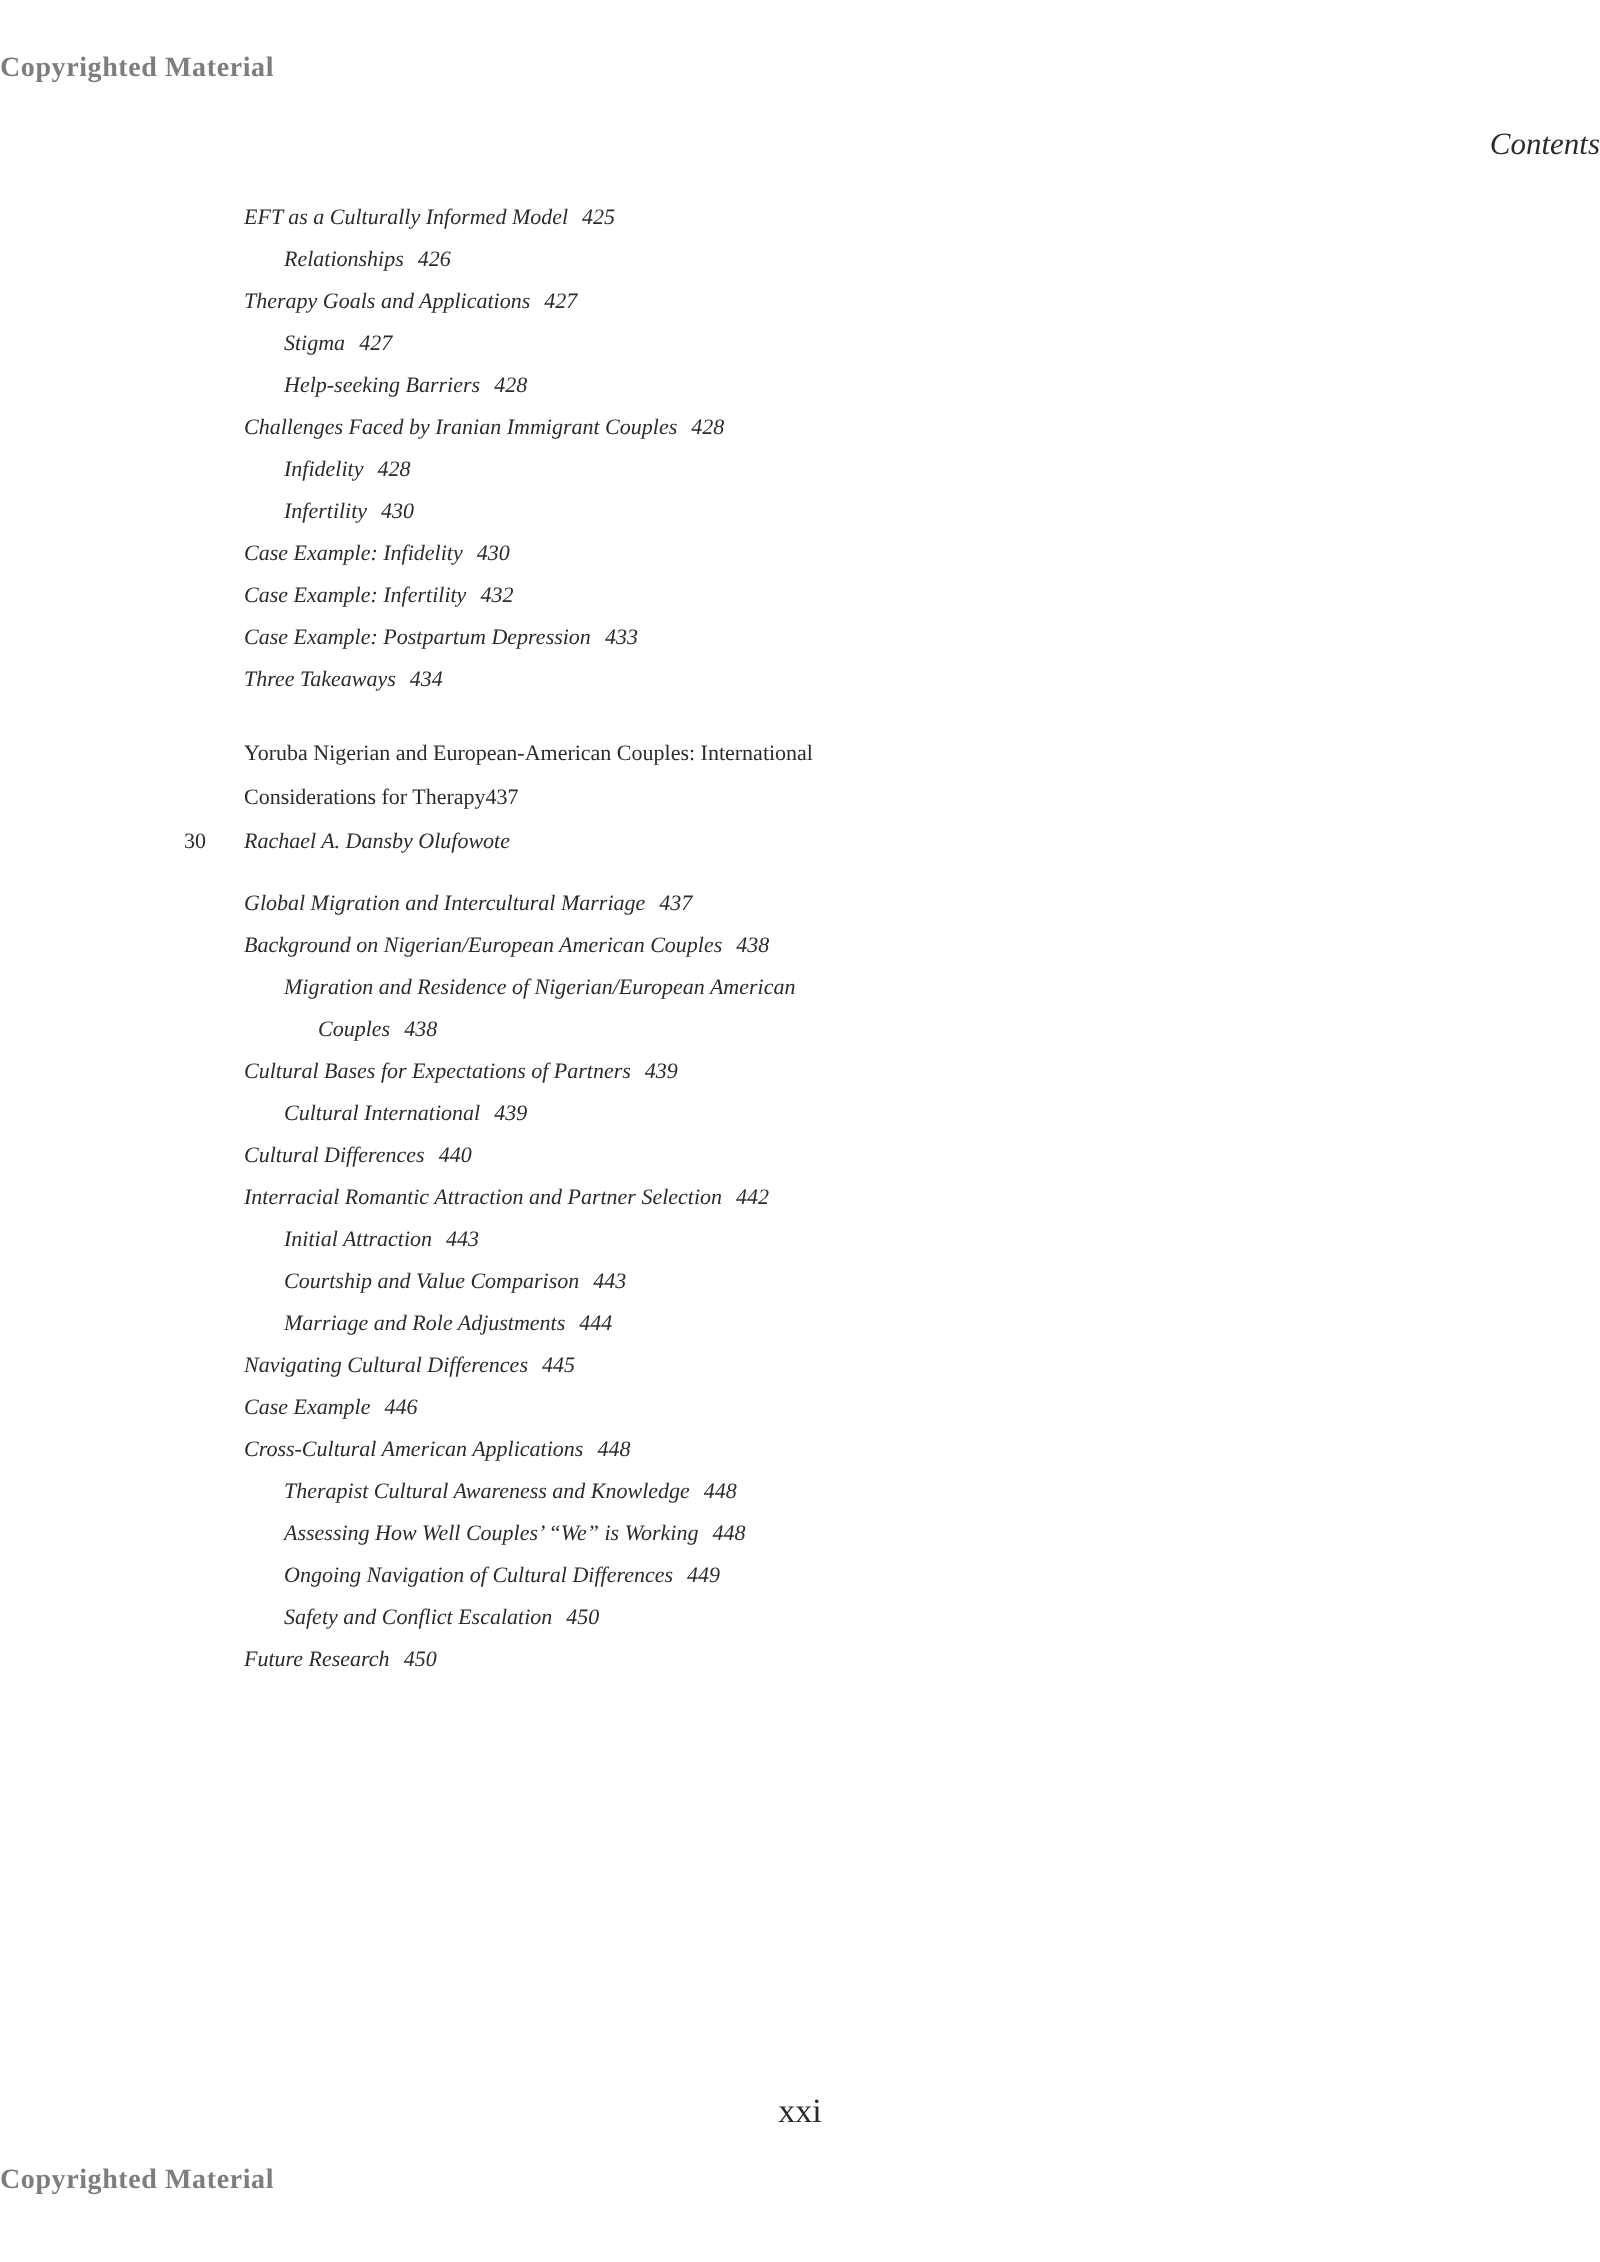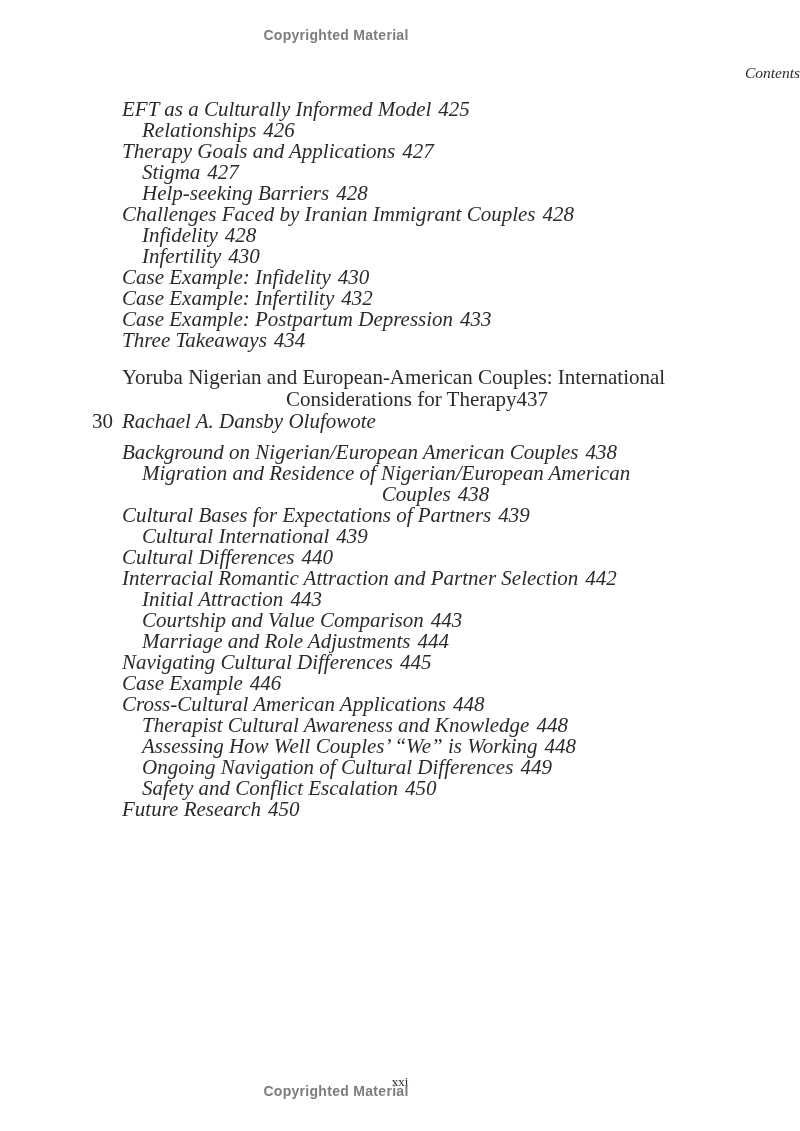--- a/index.html
+++ b/index.html
@@ -13,22 +13,22 @@
     height: 1131px;
     background: #ffffff;
     overflow: hidden;
     font-family: "Liberation Serif", "DejaVu Serif", serif;
     color: #2b2b2b;
   }
   .banner {
     position: absolute;
     left: 0;
     width: 672px;
-    text-align: center;
-    font-family: Liberation Sans, sans-serif;
+    text-align: left;
+    font-family: Liberation Serif, serif;
     font-weight: bold;
     font-size: 14px;
     letter-spacing: 0.3px;
     color: #7d7d7d;
   }
   .banner.top { top: 27px; }
   .banner.bottom { top: 1083px; }
   .contents-heading {
     position: absolute;
     top: 64px;
@@ -37,61 +37,60 @@
     text-align: right;
     font-style: italic;
     font-size: 15.5px;
     color: #2b2b2b;
   }
   .toc {
     position: absolute;
     left: 122px;
     top: 99px;
     width: 590px;
-    font-size: 21px;
+    font-size: 11px;
     line-height: 21px;
   }
   .toc-list {
     font-style: italic;
   }
   .toc-line {
     white-space: nowrap;
   }
   .toc-line.lvl-1 { padding-left: 0; }
   .toc-line.lvl-2 { padding-left: 20px; }
-  .toc-line.lvl-3 { padding-left: 37px; text-align: center; }
+  .toc-line.lvl-3 { padding-left: 37px; }
   .entry-page { margin-left: 7px; }
   .chapter-block {
     font-style: normal;
     margin-top: 15px;
     margin-bottom: 10px;
     line-height: 22px;
   }
   .chapter-head { position: relative; }
   .chapter-num {
     position: absolute;
     left: -30px;
     top: 0;
     margin-top: 44px;
   }
   .chapter-title-line1 { white-space: nowrap; }
   .chapter-line2 {
     display: flex;
-    justify-content: center;
+    justify-content: flex-start;
   }
   .chapter-author { font-style: italic; }
   .folio {
     position: absolute;
     top: 1046px;
     left: 0;
     width: 800px;
     text-align: center;
-    font-size: 13px;
+    font-size: 17px;
     color: #2b2b2b;
-    margin-top: 28px;
   }
 </style>
 </head>
 <body>
 
 <div class="page">
 
   <div class="banner top">Copyrighted Material</div>
 
   <div class="contents-heading">Contents</div>
@@ -144,20 +143,23 @@
         <div class="chapter-line2">
           <span>Considerations for Therapy</span>
           <span class="chapter-page">437</span>
         </div>
         <div class="chapter-author">Rachael A. Dansby Olufowote</div>
       </div>
     </div>
 
     <div class="toc-list" id="chapter-list">
         <div class="toc-line lvl-1">
+    <span class="entry-title">Global Migration and Intercultural Marriage</span><span class="entry-page">437</span>
+  </div>
+        <div class="toc-line lvl-1">
     <span class="entry-title">Background on Nigerian/European American Couples</span><span class="entry-page">438</span>
   </div>
         <div class="toc-line lvl-2">
     <span class="entry-title">Migration and Residence of Nigerian/European American</span>
   </div>
         <div class="toc-line lvl-3">
     <span class="entry-title">Couples</span><span class="entry-page">438</span>
   </div>
         <div class="toc-line lvl-1">
     <span class="entry-title">Cultural Bases for Expectations of Partners</span><span class="entry-page">439</span>

